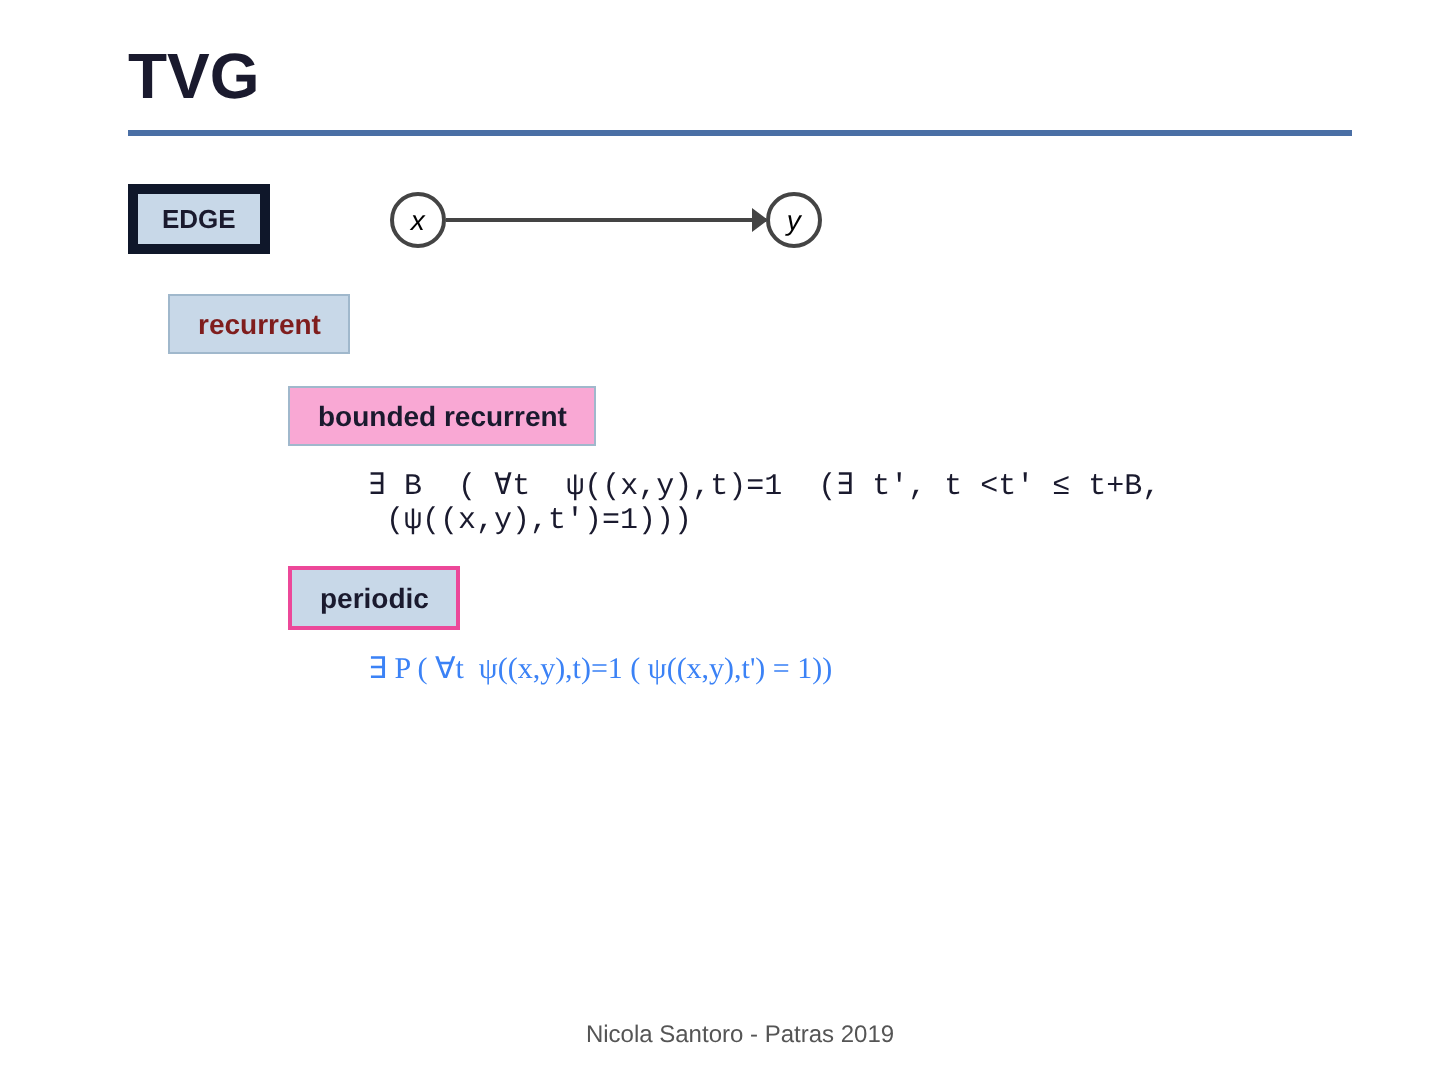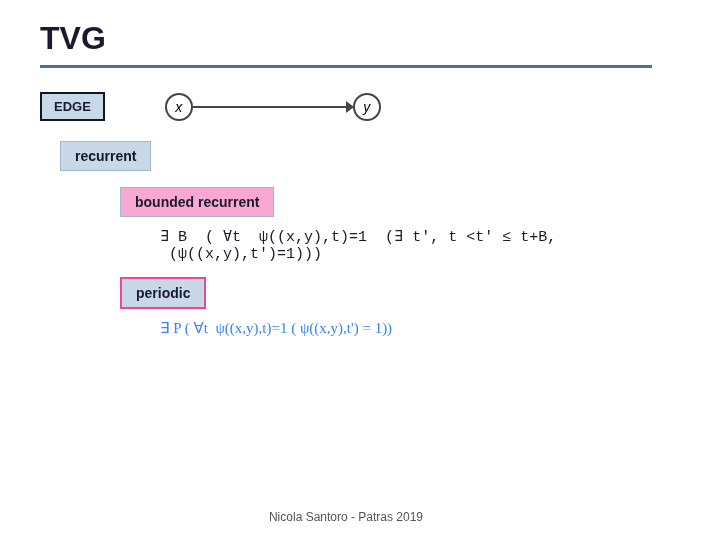--- a/index.html
+++ b/index.html
@@ -15,20 +15,21 @@
       font-family: Arial, sans-serif;
       overflow: hidden;
     }
 
     .page {
       width: 692px;
       height: 540px;
       background: #ffffff;
       padding: 20px 40px;
       position: relative;
+      margin-left: 24px;
     }
 
     .title {
       font-size: 32px;
       font-weight: bold;
       color: #1a1a2e;
       margin-bottom: 8px;
     }
 
     .blue-line {
@@ -44,21 +45,21 @@
       margin-bottom: 20px;
       position: relative;
     }
 
     .badge-edge {
       background: #c8d8e8;
       color: #1a1a2e;
       font-size: 13px;
       font-weight: bold;
       padding: 5px 12px;
-      border: 2px solid #0f172a;
+      border: 5px solid #0f172a;
       display: inline-block;
     }
 
     .edge-diagram {
       display: flex;
       align-items: center;
       margin-left: 60px;
     }
 
     .node-circle {
@@ -88,21 +89,21 @@
       top: -5px;
       width: 0;
       height: 0;
       border-left: 8px solid #444;
       border-top: 6px solid transparent;
       border-bottom: 6px solid transparent;
     }
 
     .badge-recurrent {
       background: #c8d8e8;
-      color: #0f172a;
+      color: #7f1d1d;
       font-size: 14px;
       font-weight: bold;
       padding: 6px 14px;
       border: 1px solid #a0b8cc;
       display: inline-block;
       margin-bottom: 16px;
     }
 
     .badge-bounded {
       background: #f9a8d4;

